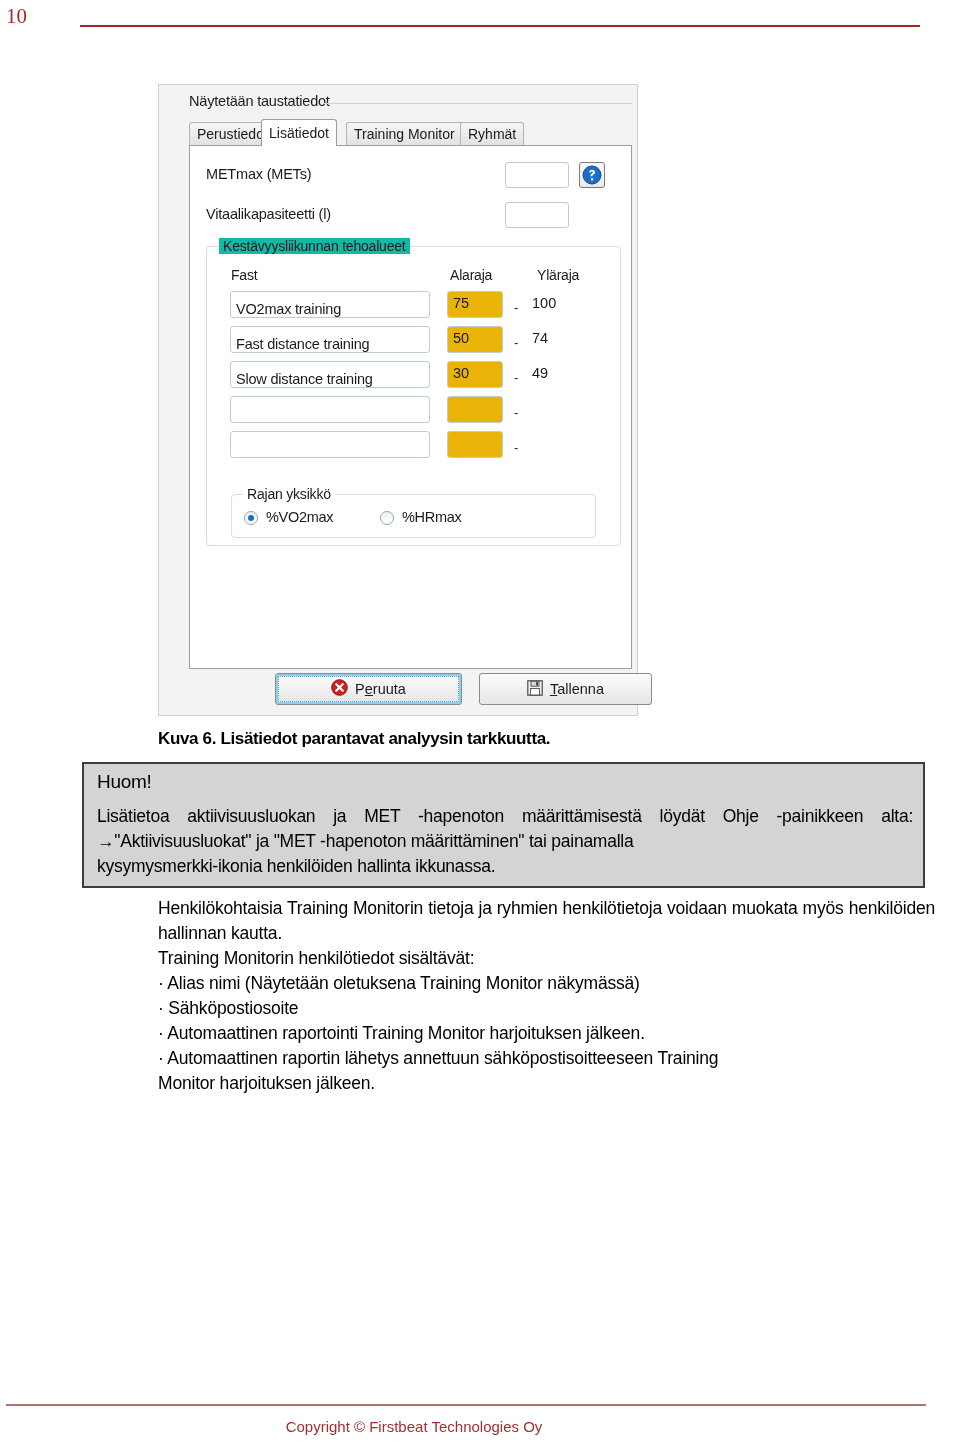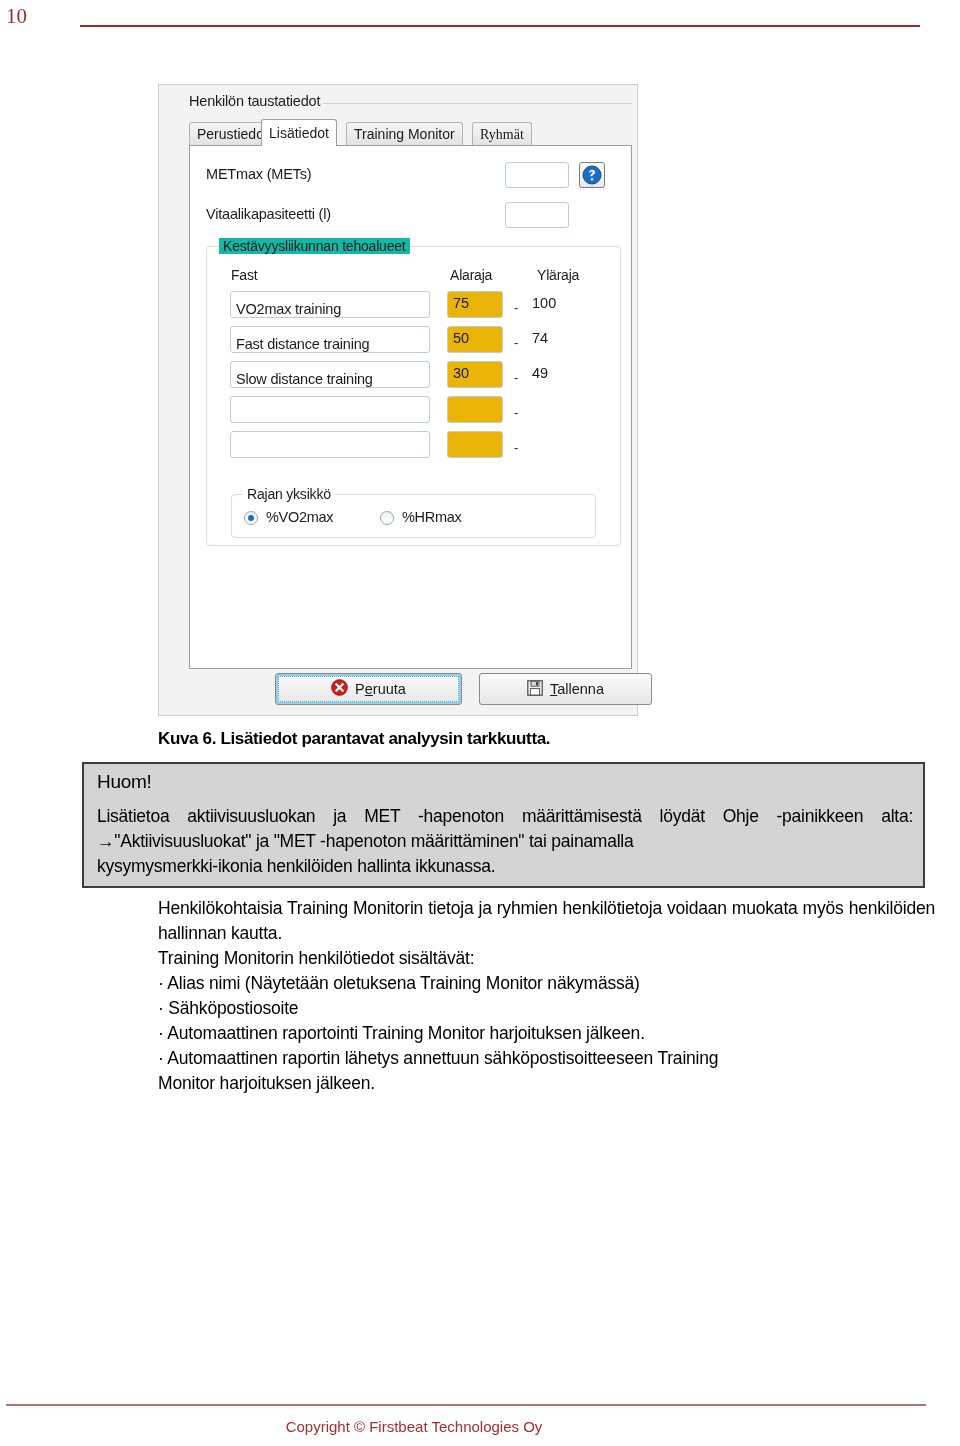--- a/index.html
+++ b/index.html
@@ -53,21 +53,21 @@
     padding:1px 7px 0 7px;box-sizing:border-box;
     line-height:21px;white-space:nowrap;
   }
   .tab.active{
     top:0;height:27px;line-height:25px;
     background:#ffffff;border-color:#9d9d9d;z-index:3;
   }
   #tab-0{left:0;}
   #tab-1{left:72px;z-index:4;}
   #tab-2{left:157px;}
-  #tab-3{left:283px;font-family:Liberation Serif, serif;}
+  #tab-3{left:271px;}
 
   #tab-panel{
     position:absolute;left:16px;top:60px;right:4px;bottom:46px;
     background:#ffffff;border:1px solid #9d9d9d;box-sizing:border-box;
   }
 
   
   .field-row{position:absolute;left:16px;right:10px;height:28px;}
   .field-label{
     position:absolute;left:0;top:4px;font-size:14.5px;color:#1b1b1b;
@@ -219,21 +219,21 @@
 <body>
 
 <div id="page-header">
   <div id="page-number">10</div>
   <div id="header-rule"></div>
 </div>
 
 <div id="app-screenshot">
   <div id="app-inner">
 
-    <div id="group-title">Henkilön taustatiedot</div>
+    <div id="group-title">Näytetään taustatiedot</div>
     <div id="group-title-rule"></div>
 
     <div id="tabstrip">
       <div class="tab" id="tab-0">Perustiedot</div>
       <div class="tab active" id="tab-1">Lisätiedot</div>
       <div class="tab" id="tab-2">Training Monitor</div>
       <div class="tab" id="tab-3">Ryhmät</div>
     </div>
 
     <div id="tab-panel">

